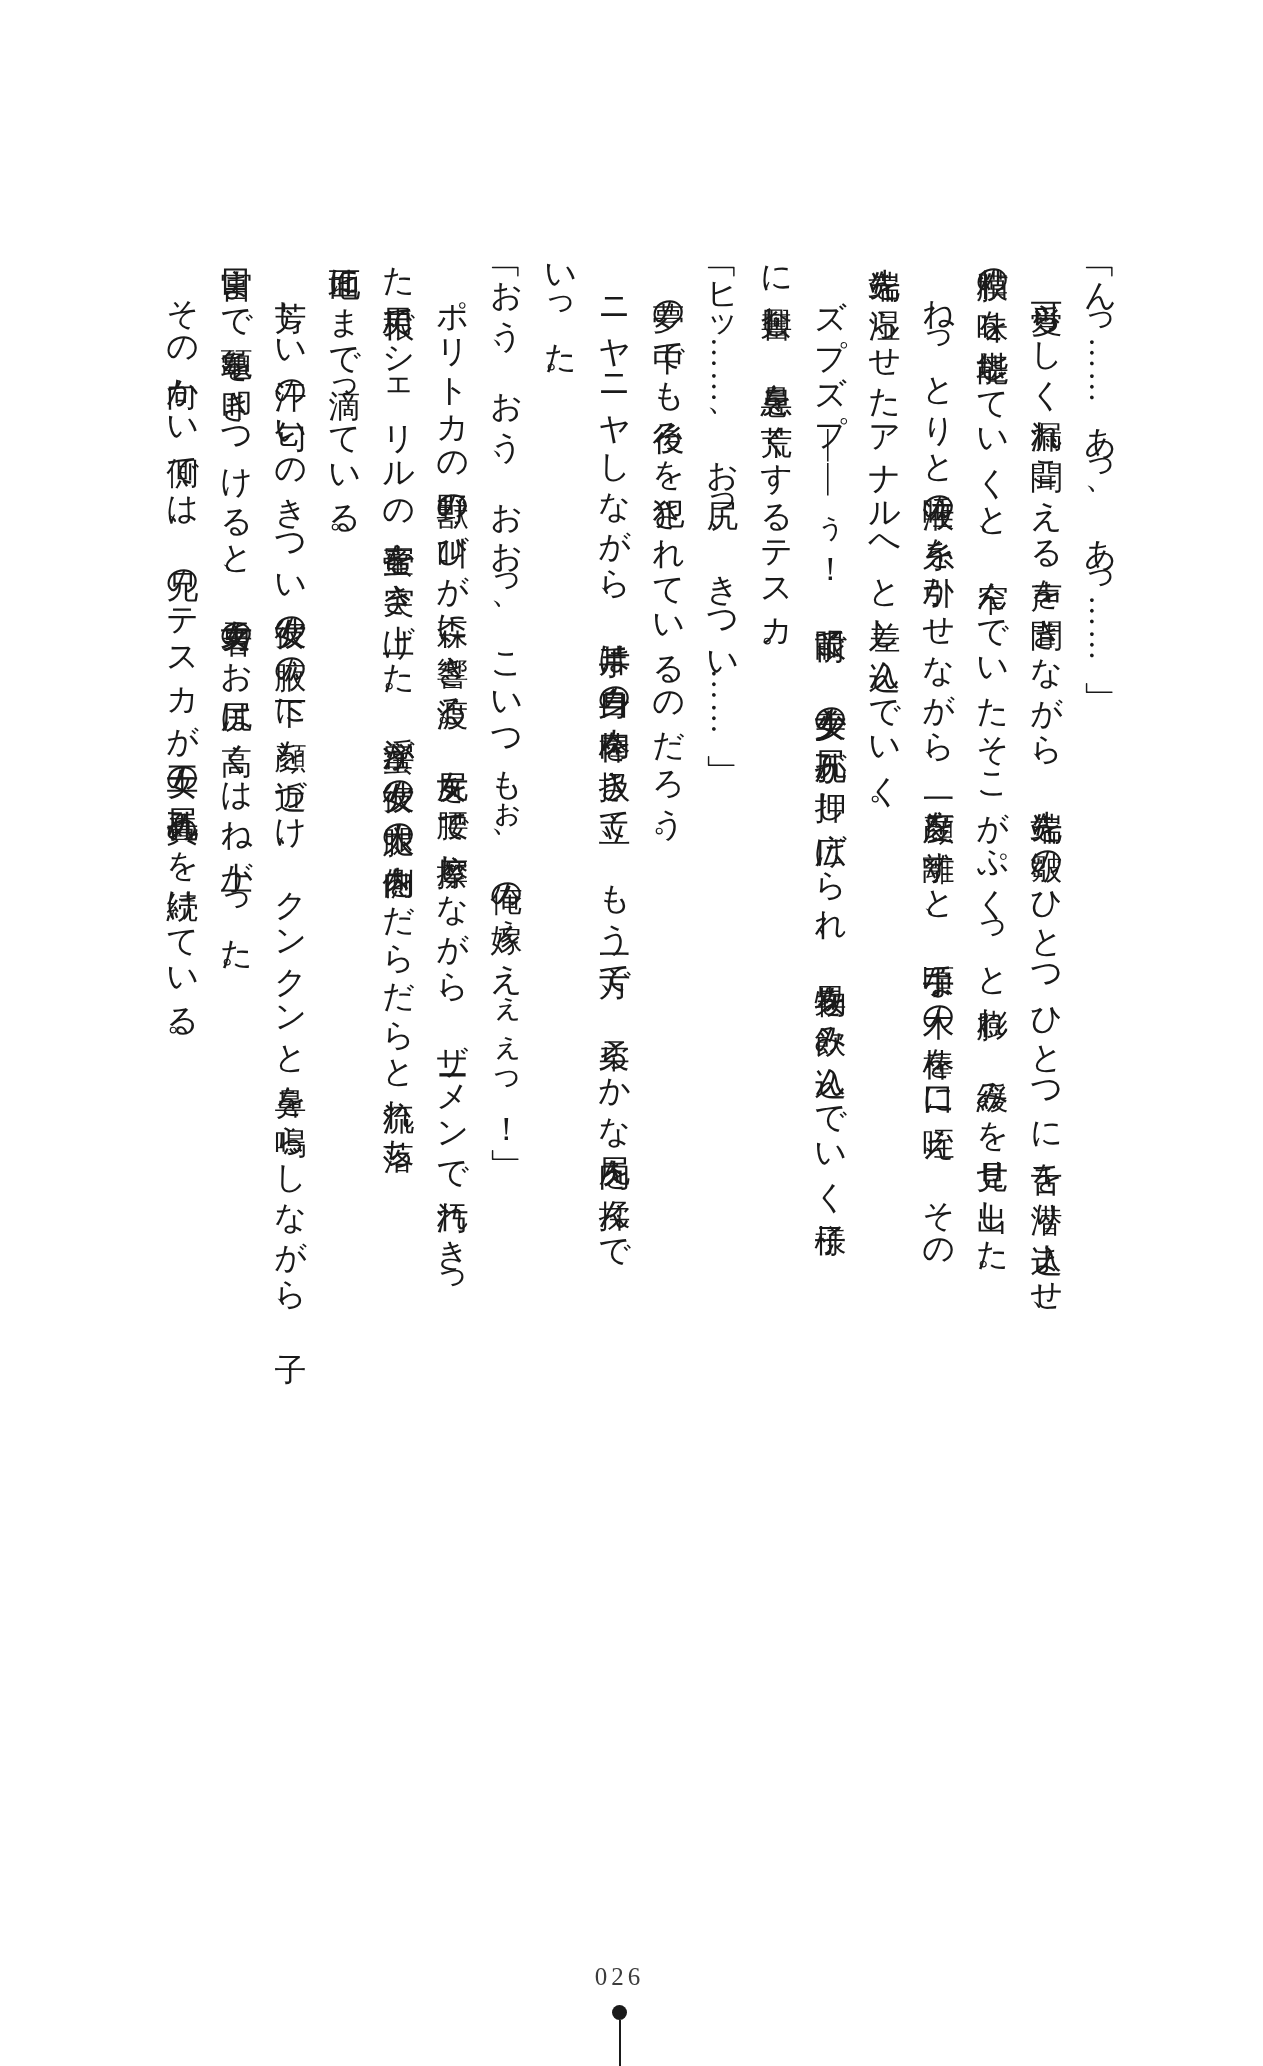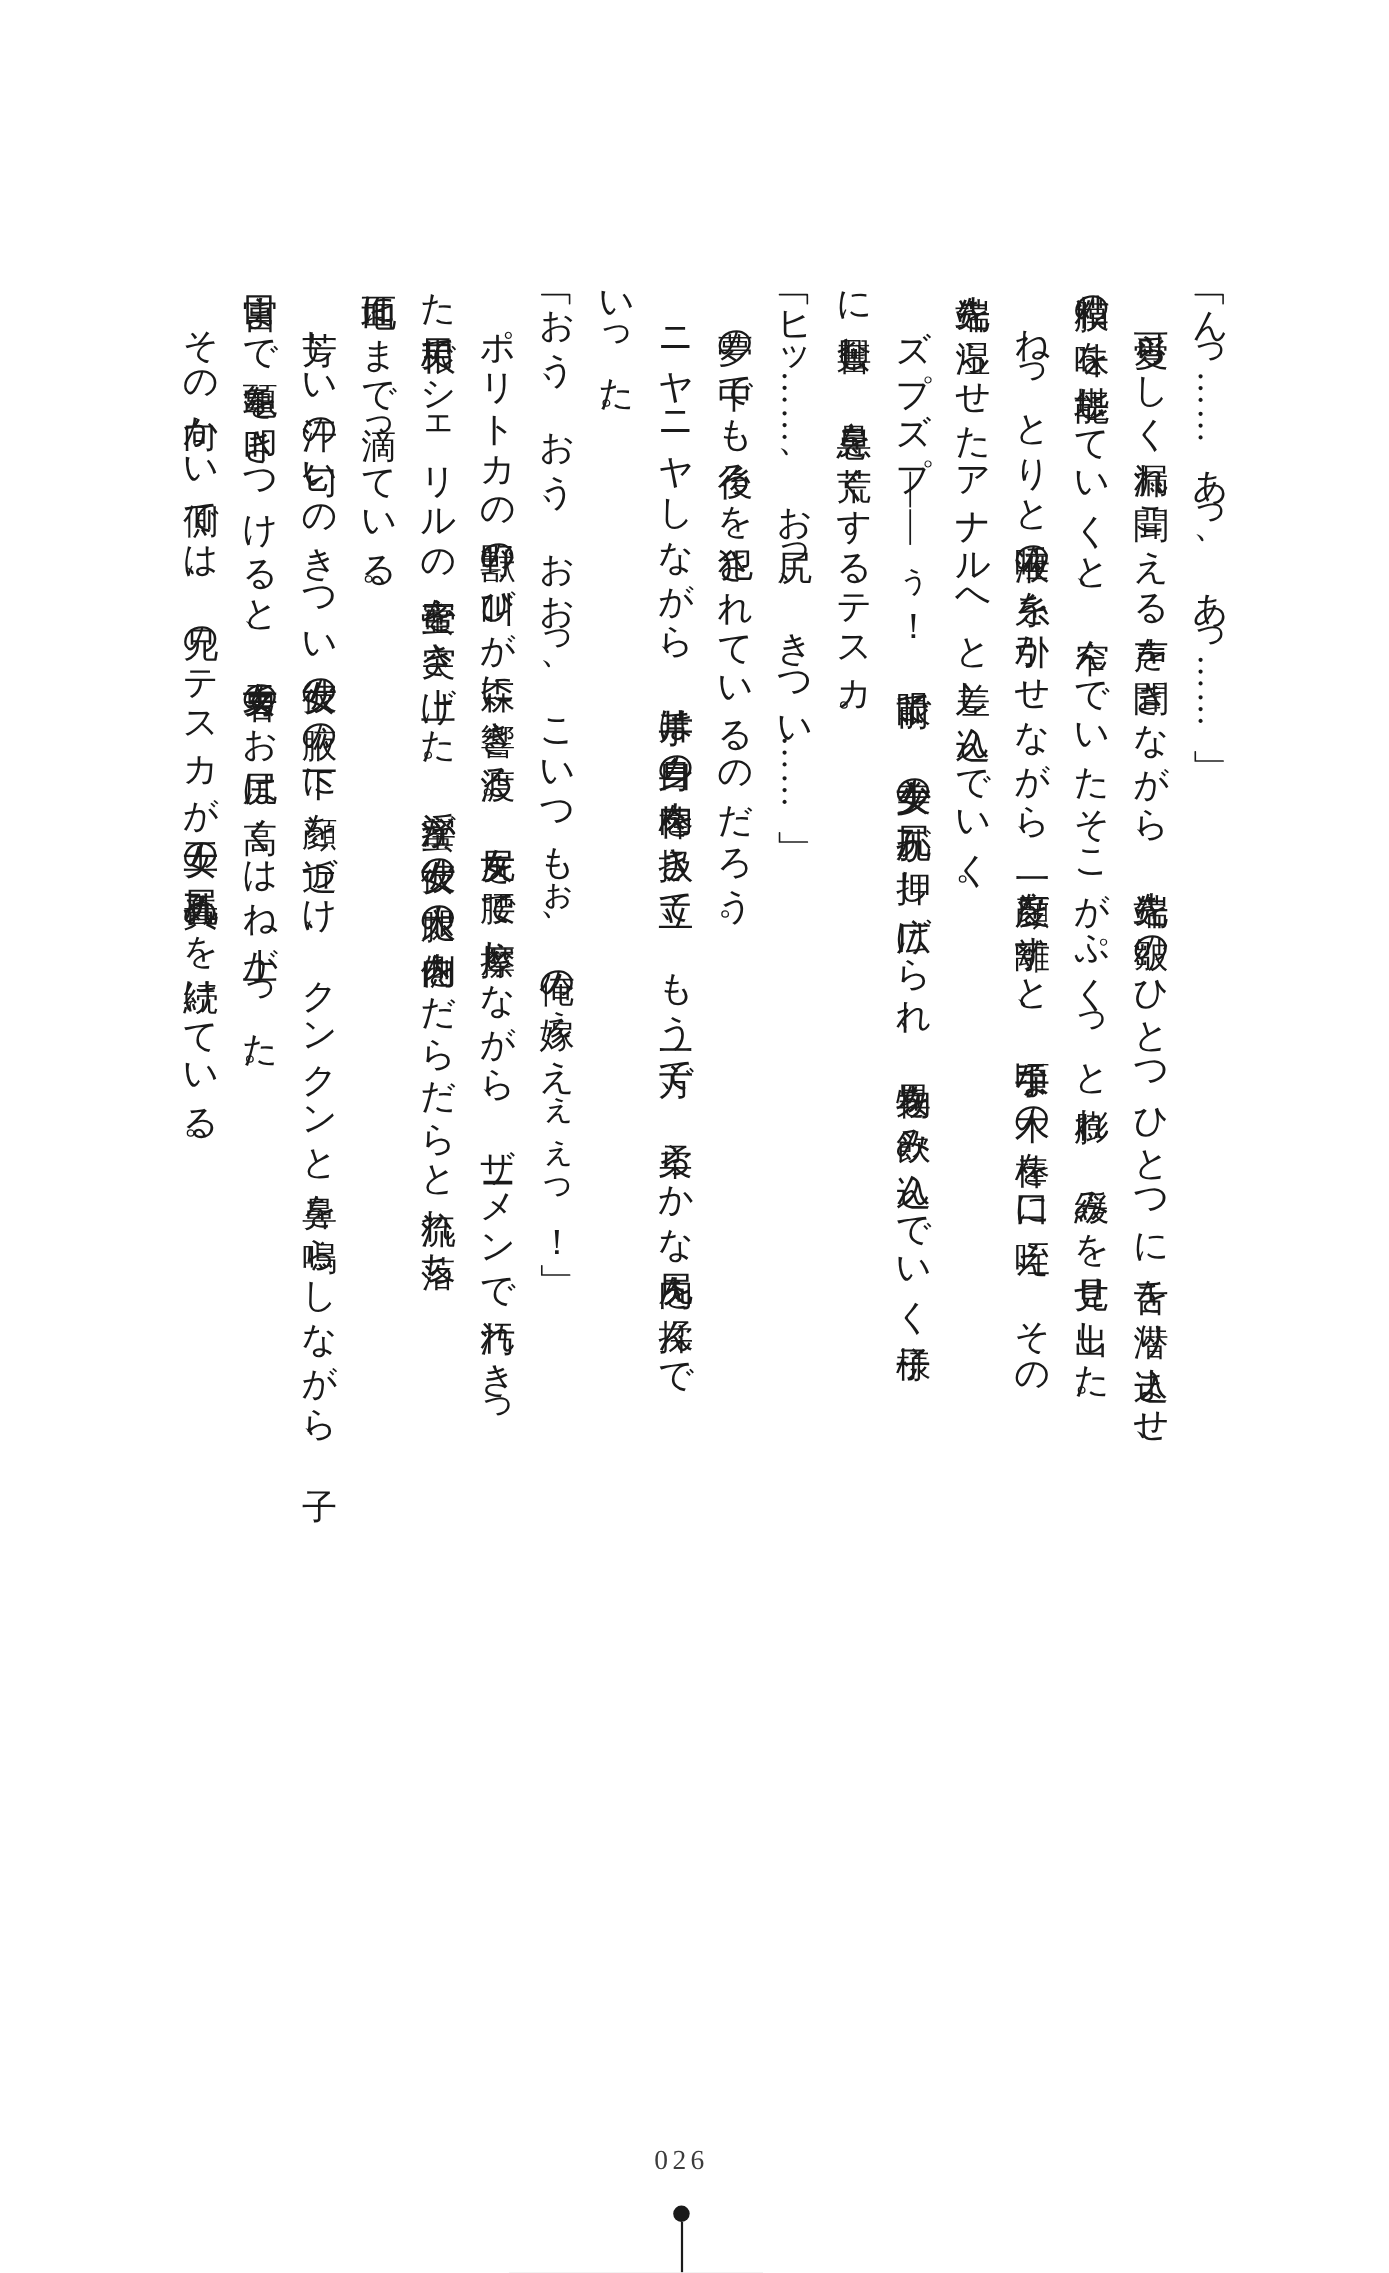--- a/index.html
+++ b/index.html
@@ -42,21 +42,21 @@
     bottom: 0;
     width: 100%;
     display: flex;
     flex-direction: column;
     align-items: center;
   }
   .page-number {
     font-size: 25px;
     letter-spacing: 4px;
     color: #3c3c3c;
-    margin-bottom: 26px;
+    margin-bottom: 14px;
     transform: translateX(-12px); 
   }
   .ornament {
     display: flex;
     flex-direction: column;
     align-items: center;
     transform: translateX(-12px);
   }
   .orn-dot {
     width: 15px;

